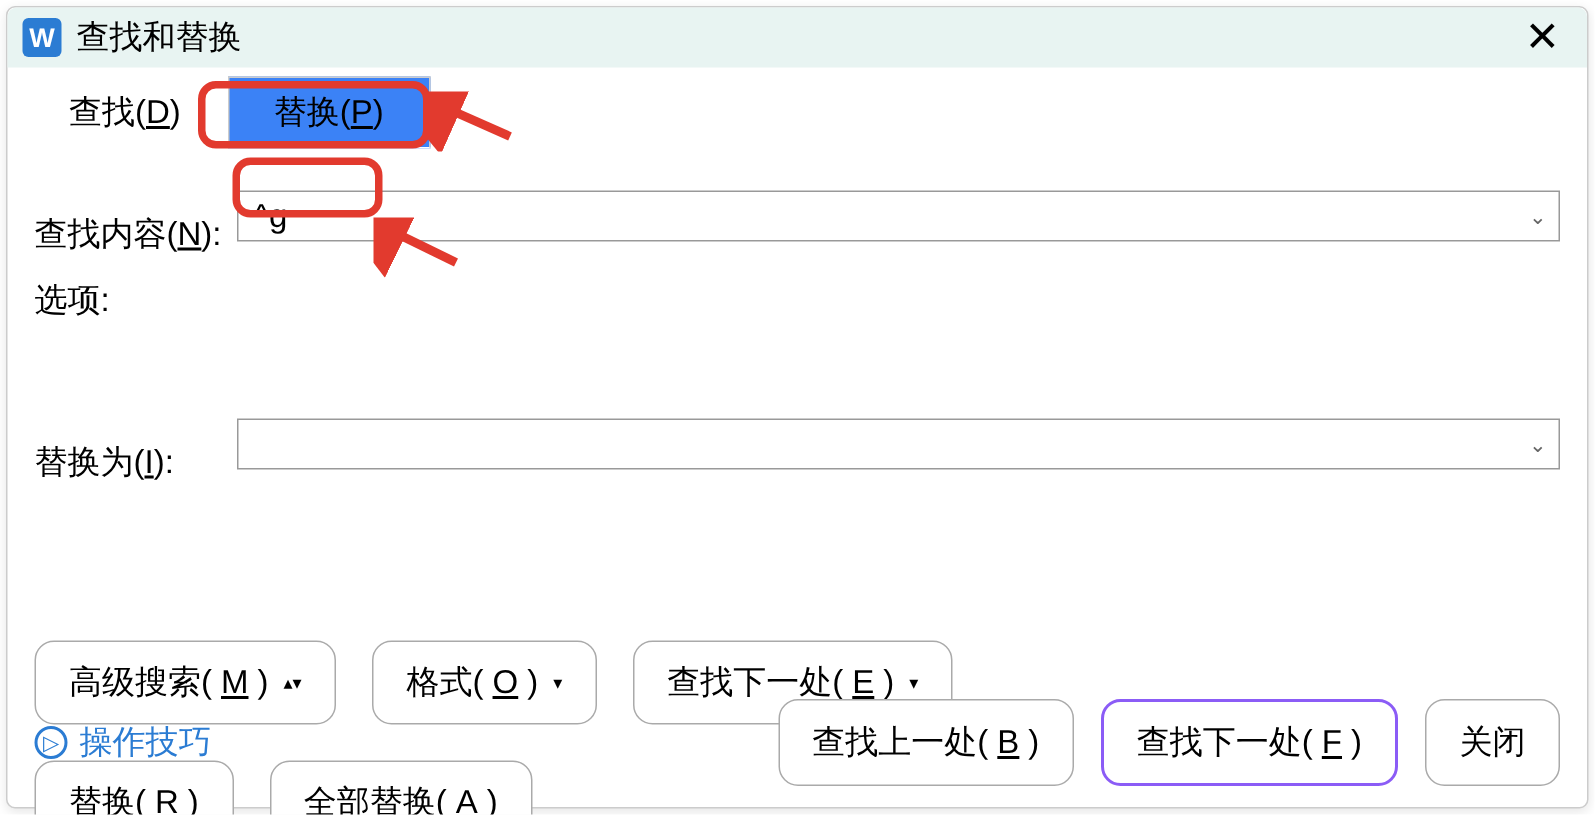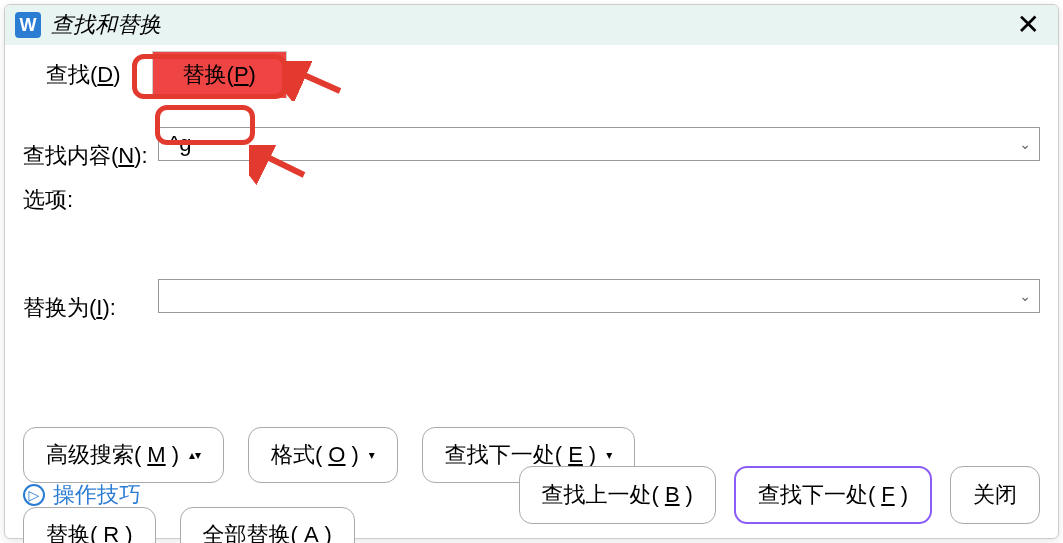--- a/index.html
+++ b/index.html
@@ -31,21 +31,20 @@
       justify-content: center;
       color: #fff;
       font-weight: bold;
       font-size: 18px;
       margin-right: 10px;
     }
     .title-text {
       font-size: 22px;
       color: #000;
       flex: 1;
-      font-style: italic;
     }
     .close-btn {
       font-size: 28px;
       cursor: pointer;
       padding: 0 8px;
       line-height: 1;
     }
     .tabs {
       display: flex;
       padding-left: 10px;
@@ -55,21 +54,21 @@
       padding: 8px 30px;
       font-size: 22px;
       color: #000;
       cursor: pointer;
       border: 1px solid transparent;
       position: relative;
     }
     .tab.active {
       border: 1px solid #ccc;
       border-bottom: 1px solid #fff;
-      background: #ef4444;
+      background: #3b82f6;
       z-index: 2;
     }
     .tab .ul { text-decoration: underline; }
     .tab-highlight {
       position: absolute;
       border: 5px solid #e23a2e;
       border-radius: 12px;
       pointer-events: none;
       z-index: 10;
     }

